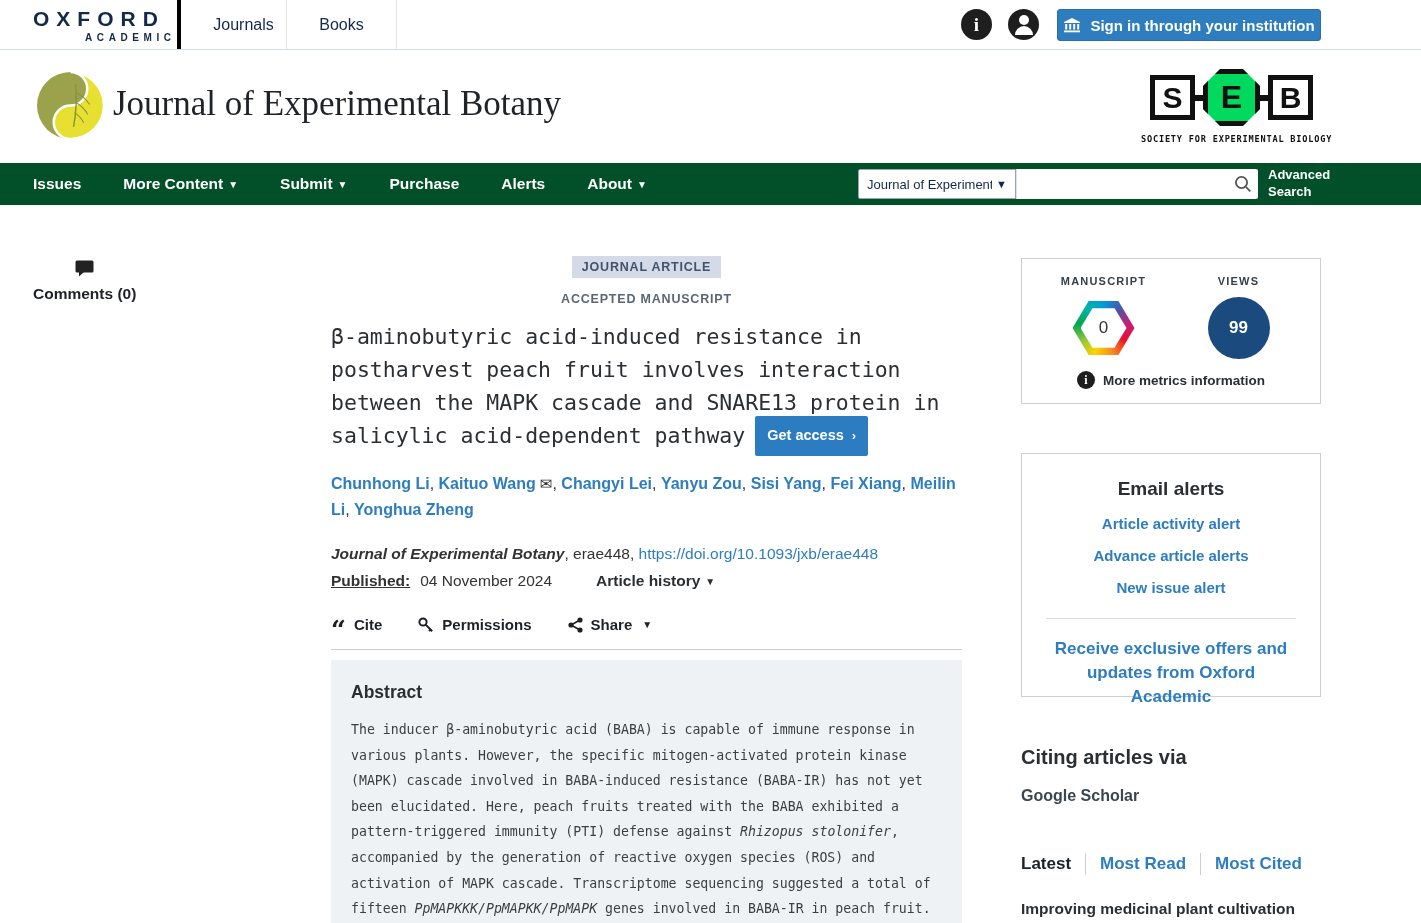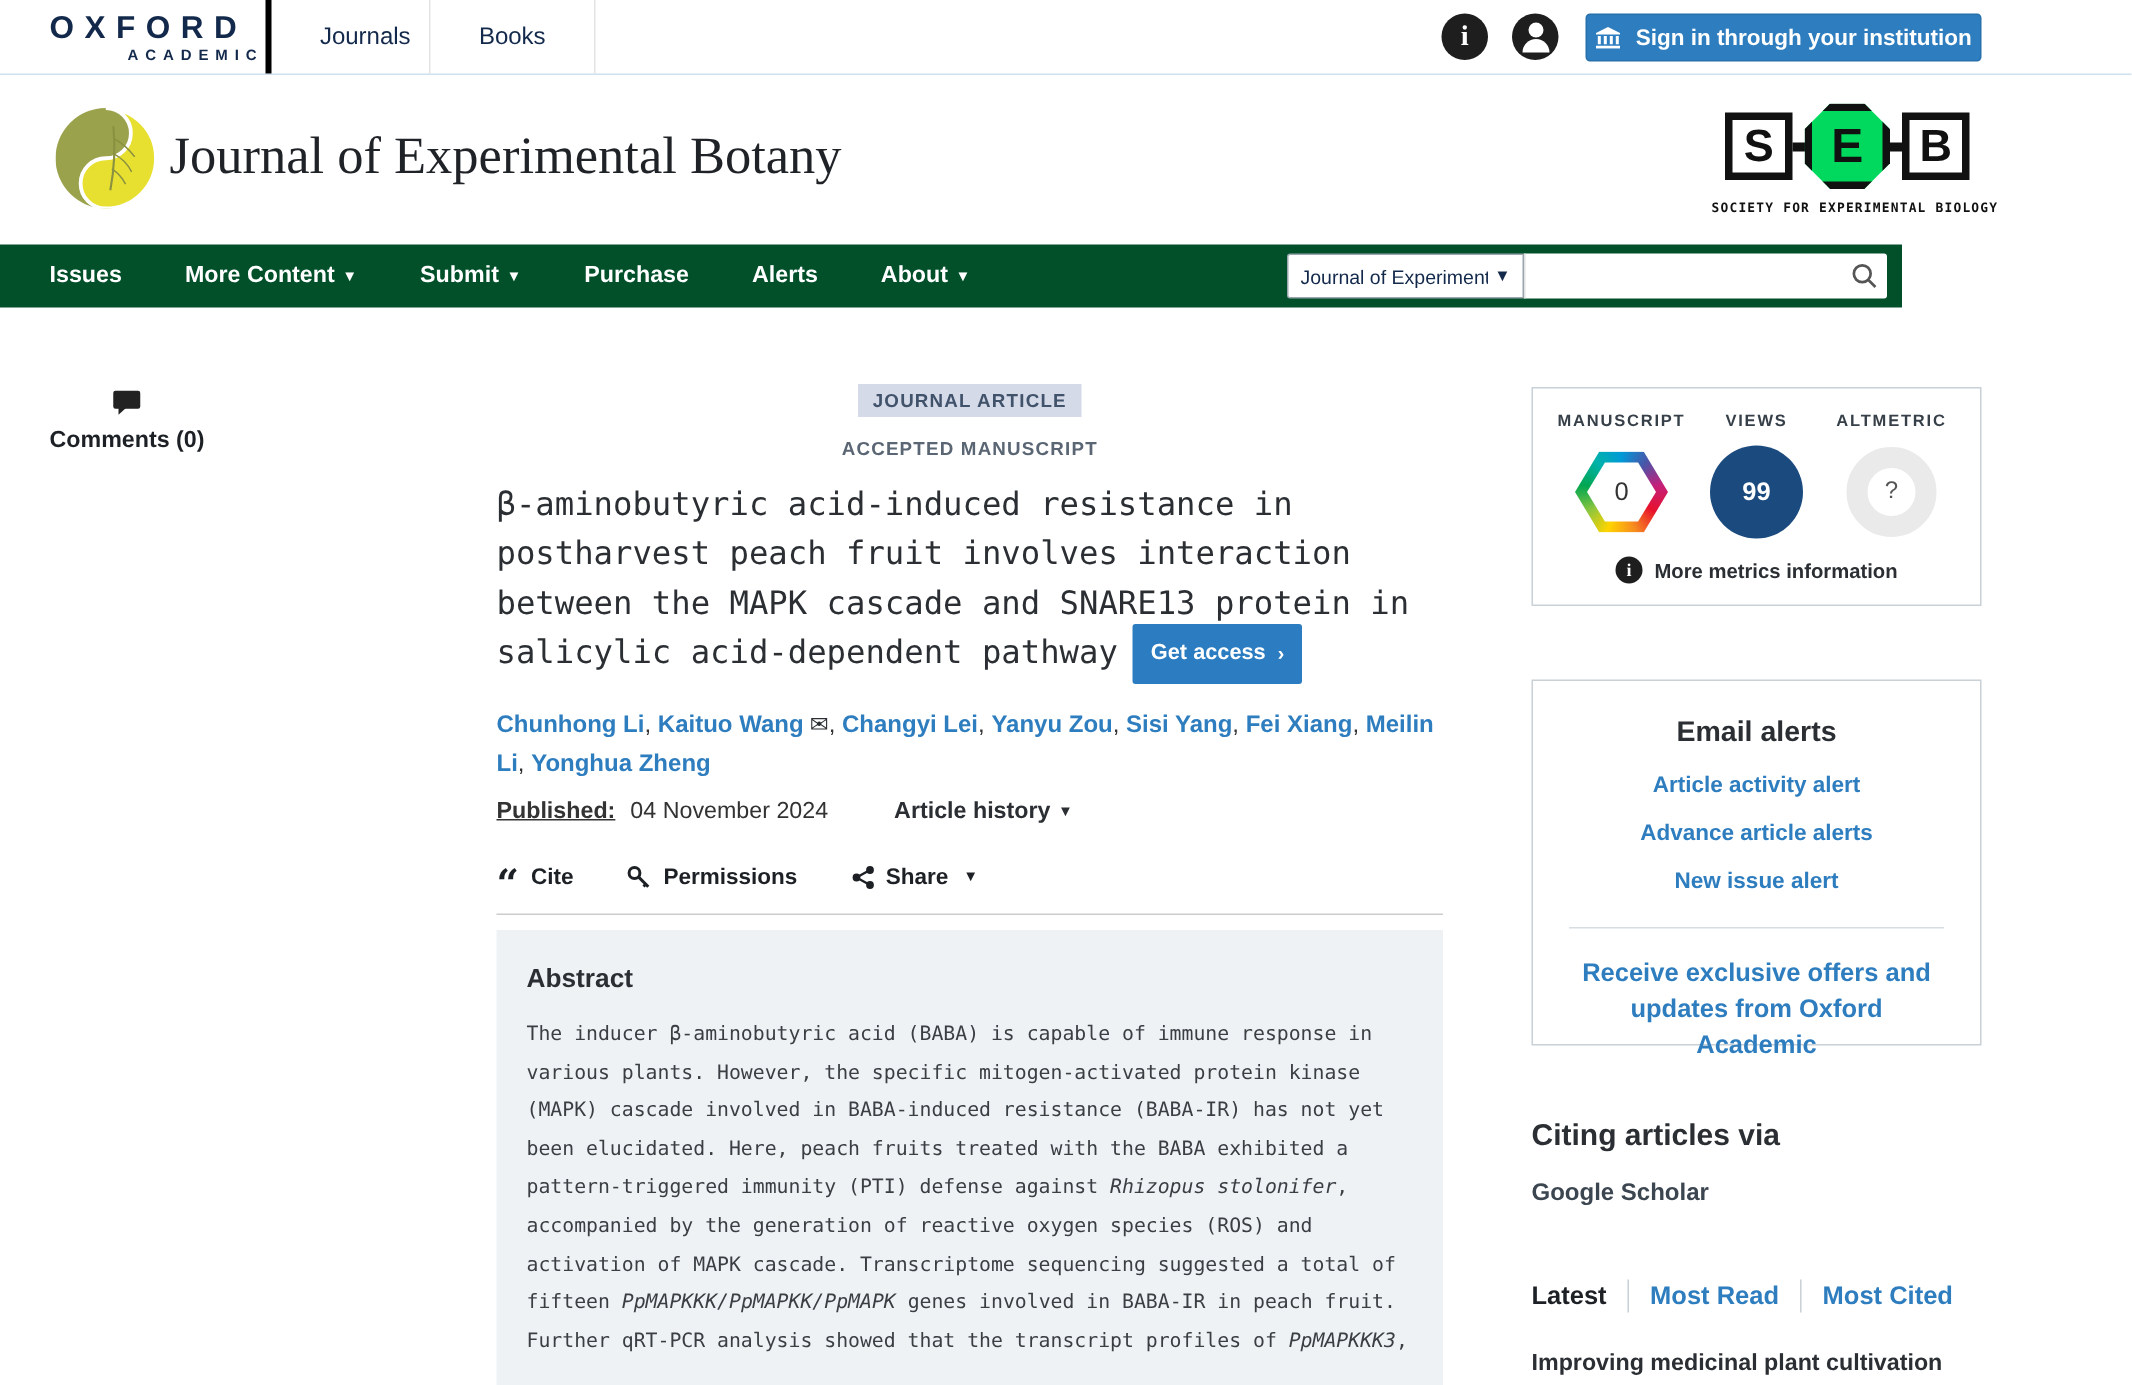--- a/index.html
+++ b/index.html
@@ -37,21 +37,21 @@
     font-weight:bold; font-size:30px; display:flex; align-items:center; justify-content:center;
     font-family:"Liberation Sans",sans-serif; }
   .seb-oct { width:57px; height:57px; background:#00d95e; border:5px solid #111; color:#111;
     font-weight:bold; font-size:32px; display:flex; align-items:center; justify-content:center;
     clip-path:polygon(30% 0,70% 0,100% 30%,100% 70%,70% 100%,30% 100%,0 70%,0 30%); margin:0 -2px; z-index:2; }
   .seb-link { width:10px; height:6px; background:#111; z-index:1; }
   #seb .tagline { margin-top:8px; font-family:"DejaVu Sans Mono",monospace; font-size:8.6px;
     letter-spacing:0.8px; font-weight:bold; color:#111; white-space:nowrap; }
 
   
-  #greenbar { position:absolute; top:163px; left:0; width:1268px; height:42px; background:#01502a; }
+  #greenbar { position:absolute; top:163px; left:0; width:1421px; height:42px; background:#01502a; }
   #green-nav { position:absolute; left:33px; top:0; height:42px; display:flex; align-items:center; gap:42px; }
   .gnav-item { color:#fff; font-size:15.5px; font-weight:bold; cursor:pointer; white-space:nowrap; }
   .gnav-item .caret { font-size:10px; margin-left:5px; position:relative; top:-1px; }
   #search-group { position:absolute; left:858px; top:6px; height:30px; display:flex; }
   #search-scope { width:158px; height:30px; background:#fff; border:1px solid #9aa5ad; border-radius:2px 0 0 2px;
     display:flex; align-items:center; justify-content:space-between; padding:0 8px; cursor:pointer; }
   #search-scope .txt { font-size:13px; color:#13294b; white-space:nowrap; overflow:hidden; }
   #search-scope .caret { font-size:11px; color:#13294b; margin-left:4px; }
   #search-input { width:212px; height:30px; border:none; outline:none; padding:0 8px; font-size:14px;
     border-radius:0; background:#fff; border-left:1px solid #e0e0e0; }
@@ -231,20 +231,23 @@
 <div id="main">
   <div id="badges">
     <span id="badge-type">JOURNAL ARTICLE</span>
     <span id="badge-status">ACCEPTED MANUSCRIPT</span>
   </div>
   <h1 id="article-title"><span id="title-text">β-aminobutyric acid-induced resistance in postharvest peach fruit involves interaction between the MAPK cascade and SNARE13 protein in salicylic acid-dependent pathway</span><span id="get-access-btn">
         <span>Get access</span>
         <span class="chev">›</span>
       </span></h1>
   <div id="authors"><span class="author">Chunhong Li</span>, <span class="author">Kaituo Wang</span><span class="env"> ✉</span>, <span class="author">Changyi Lei</span>, <span class="author">Yanyu Zou</span>, <span class="author">Sisi Yang</span>, <span class="author">Fei Xiang</span>, <span class="author">Meilin Li</span>, <span class="author">Yonghua Zheng</span></div>
+  <div id="citation-line">
+    <span class="jt">Journal of Experimental Botany</span><span>, erae448, </span><span class="doi">https://doi.org/10.1093/jxb/erae448</span>
+  </div>
   <div id="published-line">
     <span class="lbl">Published:</span>
     <span>04 November 2024</span>
     <span id="article-history"><span>Article history</span><span class="caret">▼</span></span>
   </div>
   <div id="actions">
     <span class="action">
       <span class="quote">“</span>
       <span>Cite</span>
     </span>
@@ -283,26 +286,20 @@
           <div class="inner">0</div>
         </div>
       </div>
     </div>
     <div class="metric">
       <div class="mlabel">VIEWS</div>
       <div class="micon">
         <div id="views-circle">99</div>
       </div>
     </div>
-    <div class="metric">
-      <div class="mlabel">ALTMETRIC</div>
-      <div class="micon">
-        <div id="altmetric-donut">?</div>
-      </div>
-    </div>
   </div>
   <div id="more-metrics">
     <span class="mini-info">i</span>
     <span>More metrics information</span>
   </div>
 </div>
 
 <div id="email-box">
   <div id="email-title">Email alerts</div>
   <div id="email-links">

